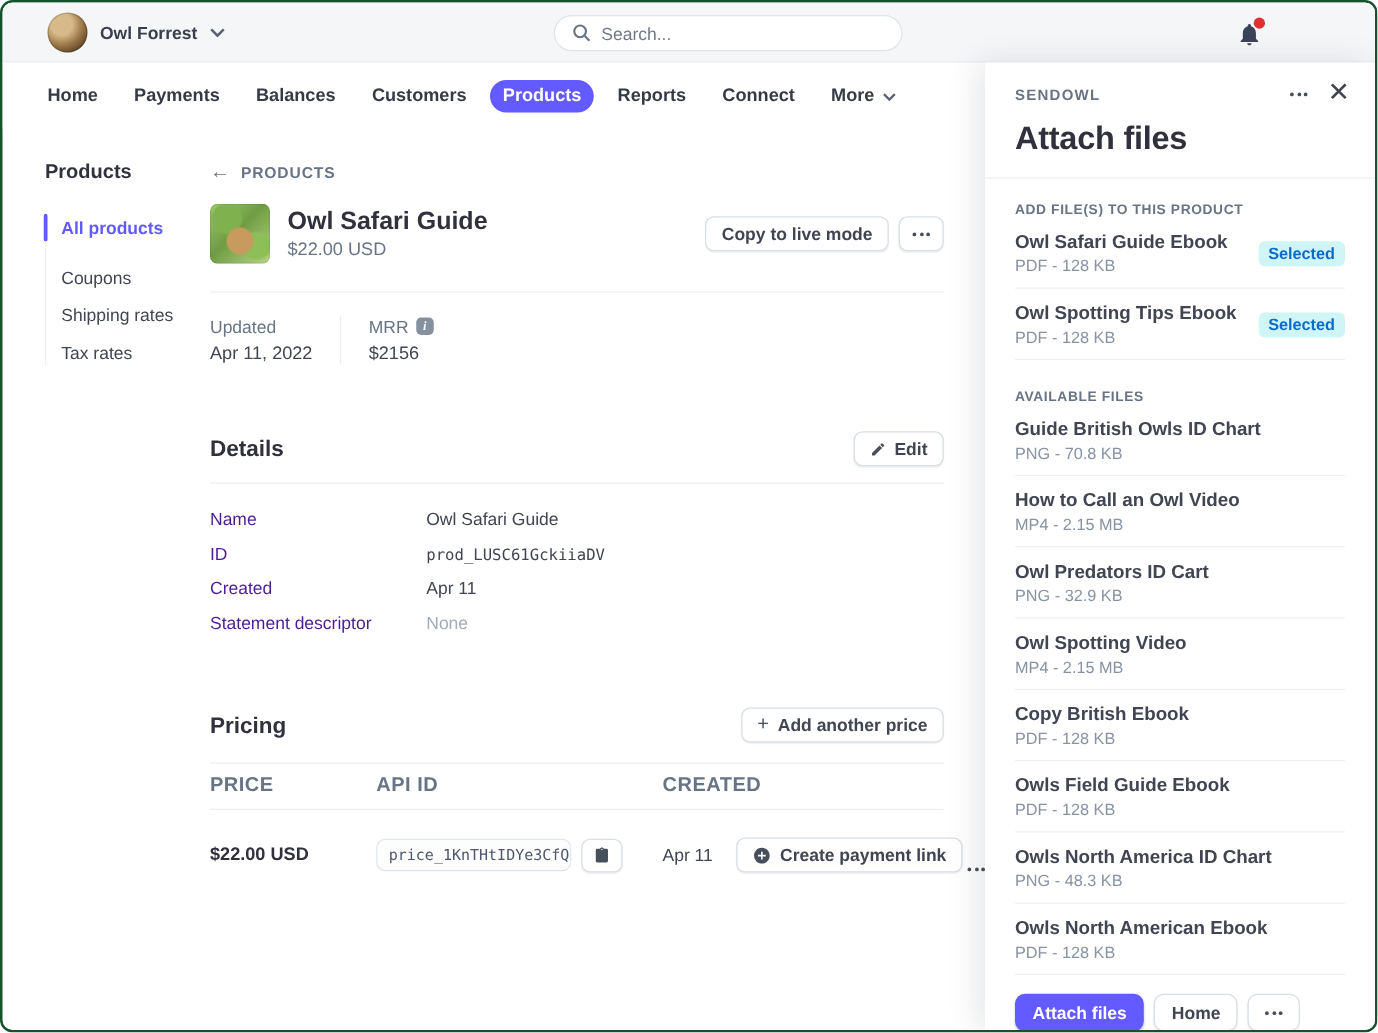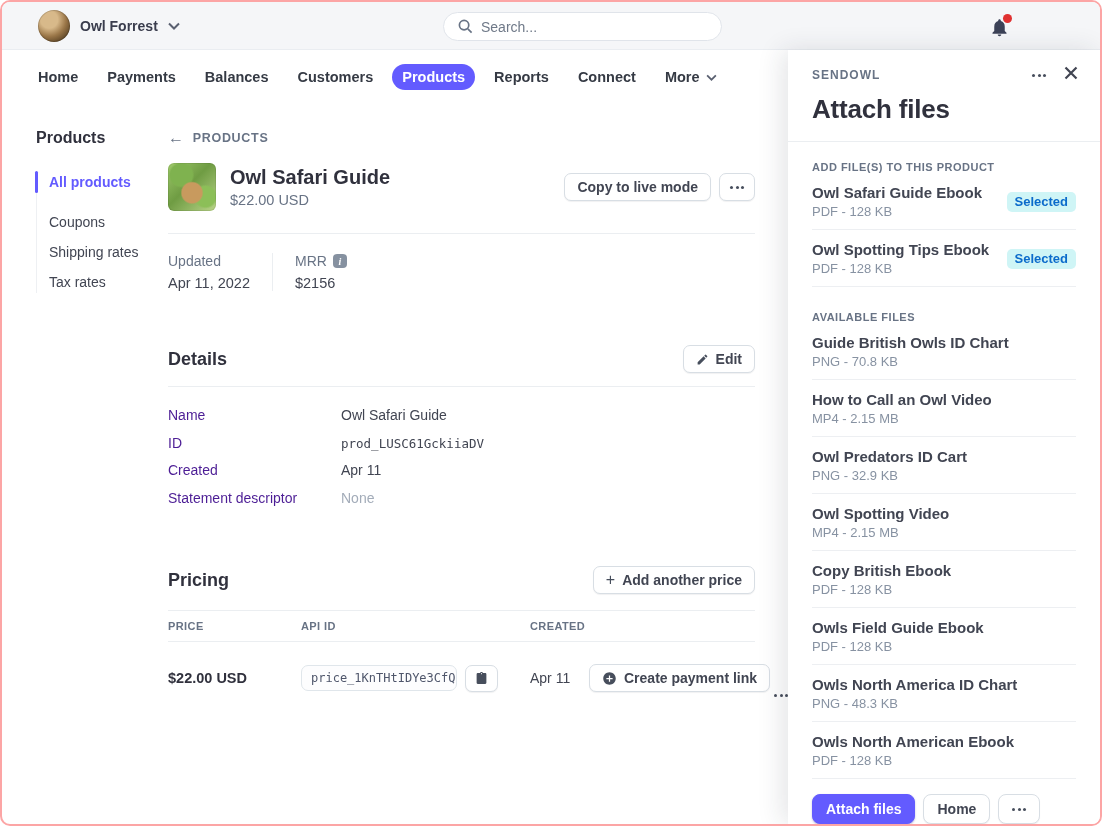--- a/index.html
+++ b/index.html
@@ -1,20 +1,20 @@
 <!DOCTYPE html>
 <html style="--accent: #635bff; --badge_bg: #cff5f6; --badge_text: #0b6bcb; --danger: #e03131;"><head>
 <meta charset="utf-8">
 <style>
   * { margin:0; padding:0; box-sizing:border-box; }
   html,body { background:#fff; }
   body { font-family:"Liberation Sans", sans-serif; color:#414552; }
   .frame {
     position:relative; width:1102px; height:826px; overflow:hidden;
-    border:2px solid #fca5a5; border-radius:10px; background:#fff;
+    border:2px solid #14532d; border-radius:10px; background:#fff;
   }
 
   
   .topbar {
     position:relative; height:48px; background:#f5f6f8;
     border-bottom:1px solid #eaedf1; display:flex; align-items:center;
     padding:0 18px 0 36px;
   }
   .topbar-left { display:flex; align-items:center; gap:10px; cursor:pointer; }
   .avatar {
@@ -129,21 +129,21 @@
   .kv-row { display:flex; font-size:14px; line-height:27.5px; }
   .kv-label { width:173px; flex:0 0 173px; color:#4c1d95; }
   .kv-value { color:#414552; }
   .kv-value.mono { font-family:"DejaVu Sans Mono", monospace; font-size:12.5px; }
   .kv-value.muted { color:#a3acb9; }
 
   .ptable { margin-top:16px; }
   .ptable-head {
     display:grid; grid-template-columns:133px 229px 1fr;
     border-top:1px solid #ebeef1; border-bottom:1px solid #ebeef1;
-    padding:9px 0; font-size:11px; font-weight:700; letter-spacing:.4px; color:#687385;
+    padding:9px 0; font-size:16px; font-weight:700; letter-spacing:.4px; color:#687385;
   }
   .ptable-row {
     display:grid; grid-template-columns:133px 229px 59px auto; align-items:center;
     padding:22px 0 18px;
   }
   .price-cell { font-size:14.5px; font-weight:700; color:#30313d; }
   .apiid-cell { display:flex; align-items:center; gap:8px; }
   .api-pill {
     background:#fdfdfe; border:1px solid #e0e6eb; border-radius:7px;
     font-family:"DejaVu Sans Mono", monospace; font-size:12px; color:#4f566b;

